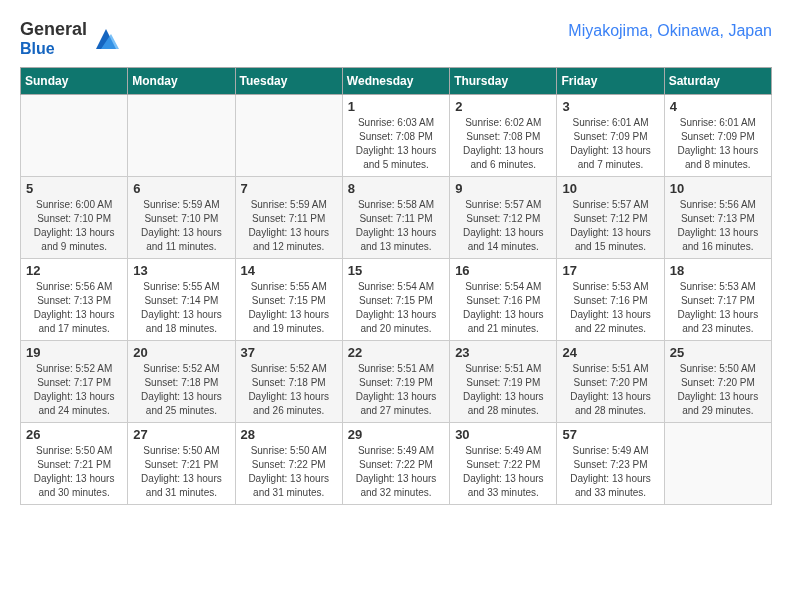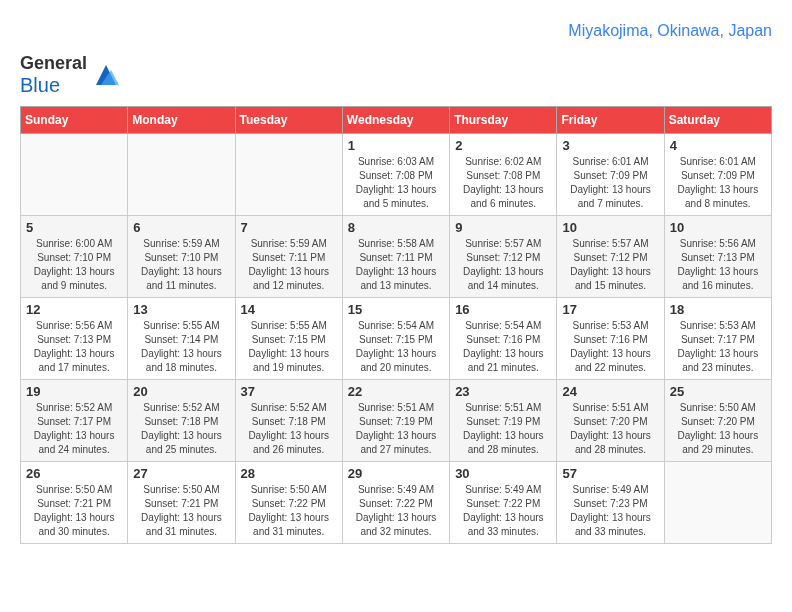--- a/index.html
+++ b/index.html
@@ -12,35 +12,34 @@
     }
     .header {
       display: flex;
       justify-content: space-between;
       align-items: flex-start;
       margin-bottom: 10px;
     }
     .logo {
       display: flex;
       align-items: center;
-      margin-top: 34px;
     }
     .logo-text {
       display: flex;
       flex-direction: column;
       line-height: 1.1;
     }
     .logo-general {
       font-size: 18px;
       font-weight: bold;
       color: #333;
     }
     .logo-blue {
-      font-size: 20px;
-      font-weight: normal;
+      font-size: 16px;
+      font-weight: bold;
       color: #1565c0;
     }
     .logo-icon {
       width: 30px;
       height: 30px;
       margin-left: 4px;
     }
     .title-block {
       text-align: right;
     }
@@ -53,21 +52,21 @@
       font-size: 16px;
       color: #3b82f6;
       margin-top: 2px;
     }
     table {
       width: 100%;
       border-collapse: collapse;
       table-layout: fixed;
     }
     thead tr th {
-      background-color: #ef4444;
+      background-color: #0f766e;
       color: #fff;
       font-size: 12px;
       font-weight: bold;
       padding: 6px 4px;
       text-align: left;
       border: 1px solid #aaa;
     }
     tbody tr td {
       vertical-align: top;
       border: 1px solid #ccc;

